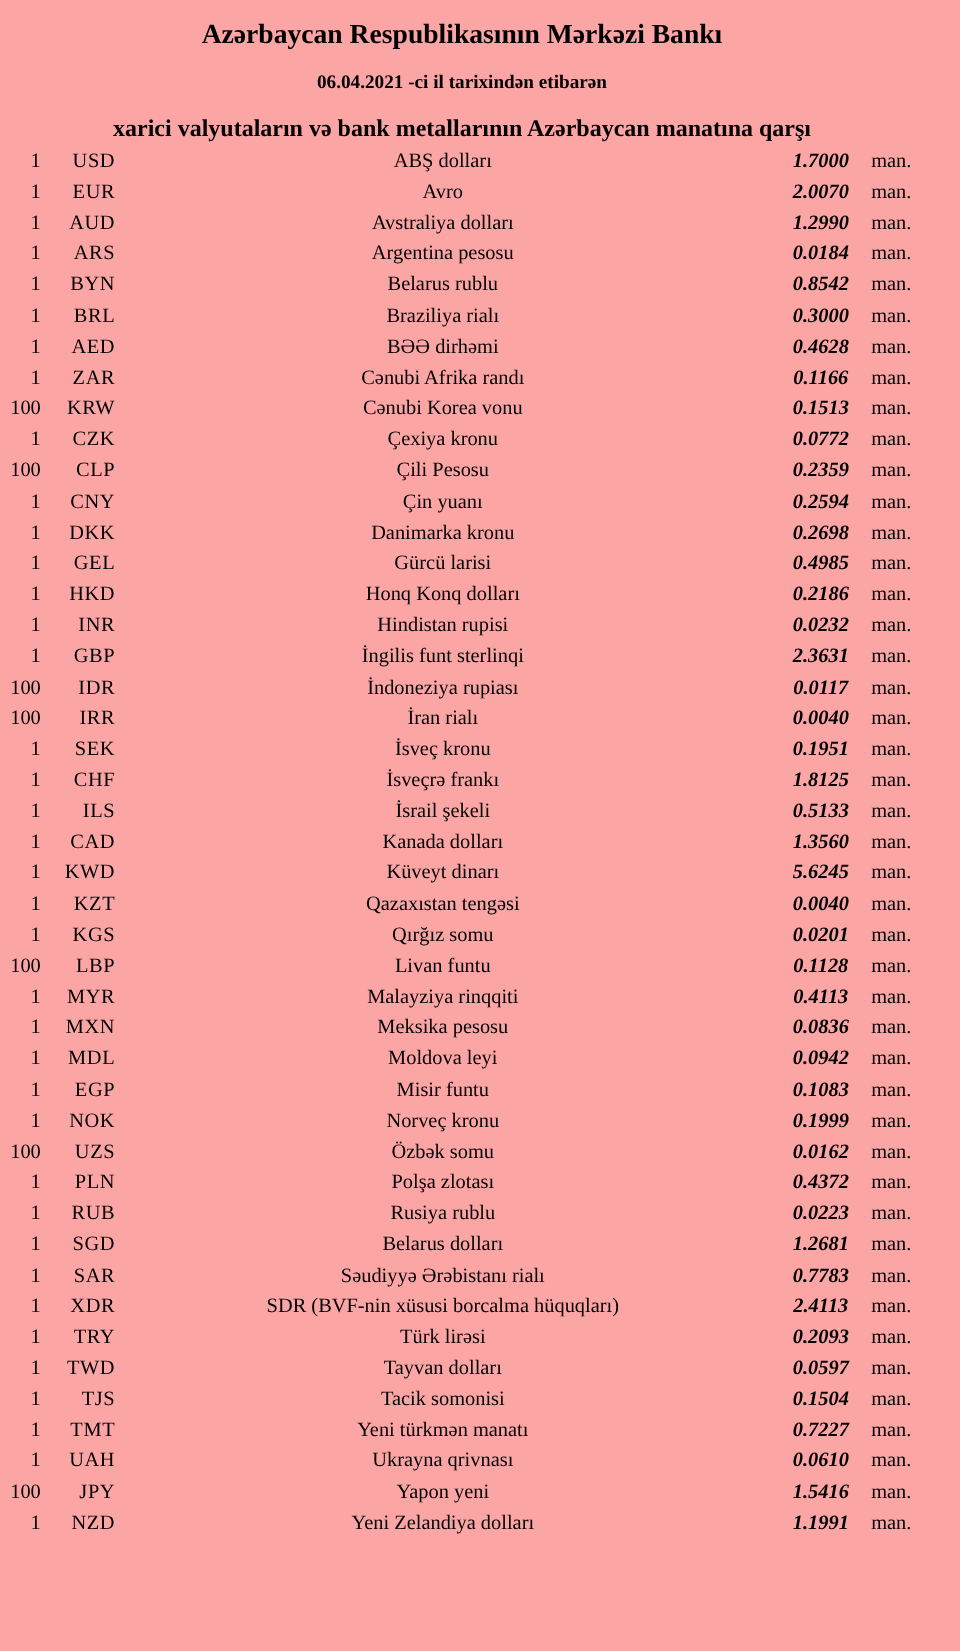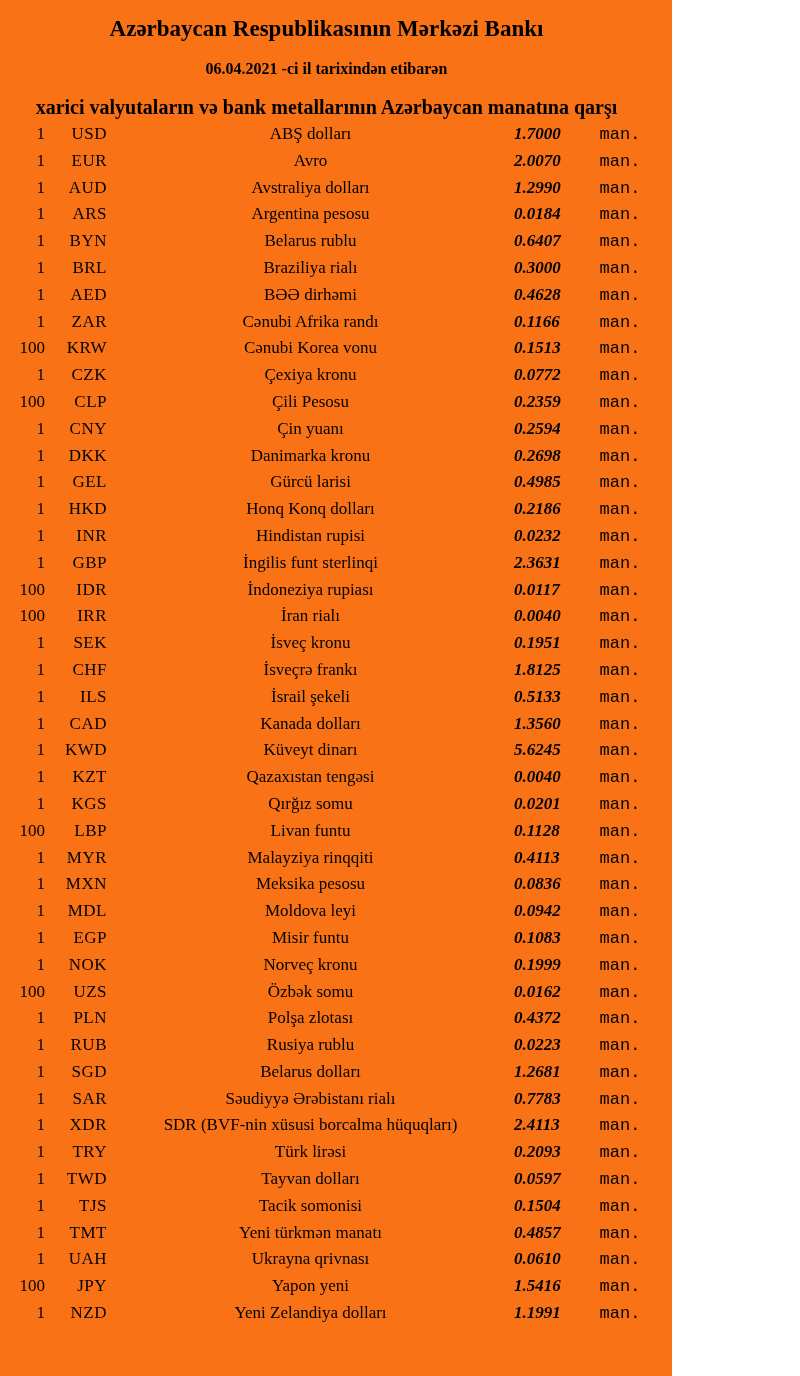--- a/index.html
+++ b/index.html
@@ -1,29 +1,29 @@
 <!DOCTYPE html>
 <html><head>
 <meta charset="utf-8">
 <style>
   html, body { margin: 0; padding: 0; background: #ffffff; }
   body { font-family: "Liberation Serif", "DejaVu Serif", serif; color: #000000; }
-  .page { width: 672px; height: 1376px; box-sizing: border-box; padding: 12px 30px 0 11px; overflow: hidden; background: #f97316; }
+  .page { width: 800px; height: 1376px; box-sizing: border-box; padding: 12px 30px 0 0; overflow: hidden; background: #fca5a5; }
   .bank-title { font-size: 23px; font-weight: bold; text-align: center; margin: 4px 0 12px; }
   .date-line { font-size: 16px; font-weight: bold; text-align: center; margin: 18px 0; }
   .scope-line { font-size: 20px; font-weight: bold; text-align: center; margin: 7px 0 2px; }
   .bulletin-line { font-size: 18px; font-weight: bold; text-align: center; margin: 7px 0; letter-spacing: 0.5px; }
   .section-title { font-size: 17px; font-weight: bold; text-align: center; margin: 44px 0 9px; }
   table.rates { width: 100%; border-collapse: collapse; }
   table.rates td { font-size: 17px; line-height: 25.8px; padding: 0; vertical-align: baseline; white-space: nowrap; }
   td.qty  { width: 34px; text-align: right; padding-right: 10px; }
   td.code { width: 62px; text-align: right; font-size: 18px; letter-spacing: 0.5px; }
   td.name { padding-left: 10px; text-align: center; }
-  td.rate { width: 84px; text-align: left; font-weight: bold; font-style: italic; }
-  td.unit { width: 44px; padding-left: 13px; text-align: center; font-family: Liberation Mono, monospace; }
+  td.rate { width: 84px; text-align: center; font-weight: bold; font-style: italic; }
+  td.unit { width: 44px; padding-left: 13px; text-align: left; }
 </style>
 </head>
 <body>
 
 <div class="page">
   <div class="bank-title">Azərbaycan Respublikasının Mərkəzi Bankı</div>
   <div class="date-line">06.04.2021 -ci il tarixindən etibarən</div>
   <div class="scope-line">xarici valyutaların və bank metallarının Azərbaycan manatına qarşı</div>
 
 
@@ -54,21 +54,21 @@
           <td class="qty">1</td>
           <td class="code">ARS</td>
           <td class="name">Argentina pesosu</td>
           <td class="rate">0.0184</td>
           <td class="unit">man.</td>
         </tr>
         <tr>
           <td class="qty">1</td>
           <td class="code">BYN</td>
           <td class="name">Belarus rublu</td>
-          <td class="rate">0.6407</td>
+          <td class="rate">0.8542</td>
           <td class="unit">man.</td>
         </tr>
         <tr>
           <td class="qty">1</td>
           <td class="code">BRL</td>
           <td class="name">Braziliya rialı</td>
           <td class="rate">0.3000</td>
           <td class="unit">man.</td>
         </tr>
         <tr>
@@ -313,21 +313,21 @@
           <td class="qty">1</td>
           <td class="code">TJS</td>
           <td class="name">Tacik somonisi</td>
           <td class="rate">0.1504</td>
           <td class="unit">man.</td>
         </tr>
         <tr>
           <td class="qty">1</td>
           <td class="code">TMT</td>
           <td class="name">Yeni türkmən manatı</td>
-          <td class="rate">0.4857</td>
+          <td class="rate">0.7227</td>
           <td class="unit">man.</td>
         </tr>
         <tr>
           <td class="qty">1</td>
           <td class="code">UAH</td>
           <td class="name">Ukrayna qrivnası</td>
           <td class="rate">0.0610</td>
           <td class="unit">man.</td>
         </tr>
         <tr>

